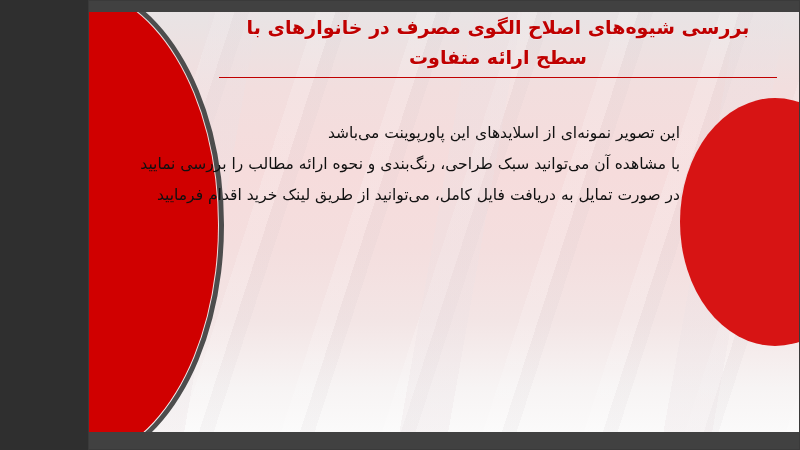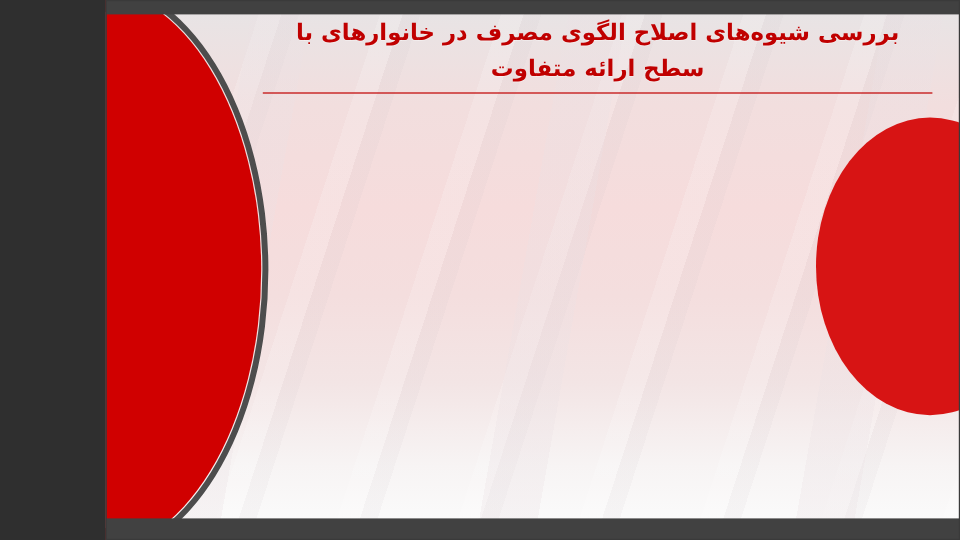--- a/index.html
+++ b/index.html
@@ -192,18 +192,23 @@
   </div>
 
   <div class="red-right"></div>
 
   <div class="title">
     <div>بررسی شیوه‌های اصلاح الگوی مصرف در خانوارهای با</div>
     <div>سطح ارائه متفاوت</div>
   </div>
   <div class="title-rule"></div>
 
+  <div class="body">
+    <p>این تصویر نمونه‌ای از اسلایدهای این پاورپوینت می‌باشد</p>
+    <p>با مشاهده آن می‌توانید سبک طراحی، رنگ‌بندی و نحوه ارائه مطالب را بررسی نمایید</p>
+    <p>در صورت تمایل به دریافت فایل کامل، می‌توانید از طریق لینک خرید اقدام فرمایید</p>
+  </div>
 
   <div class="bar-top"></div>
   <div class="bar-bottom"></div>
   <div class="slide-edge"></div>
 
 </div>
 
 </body></html>

